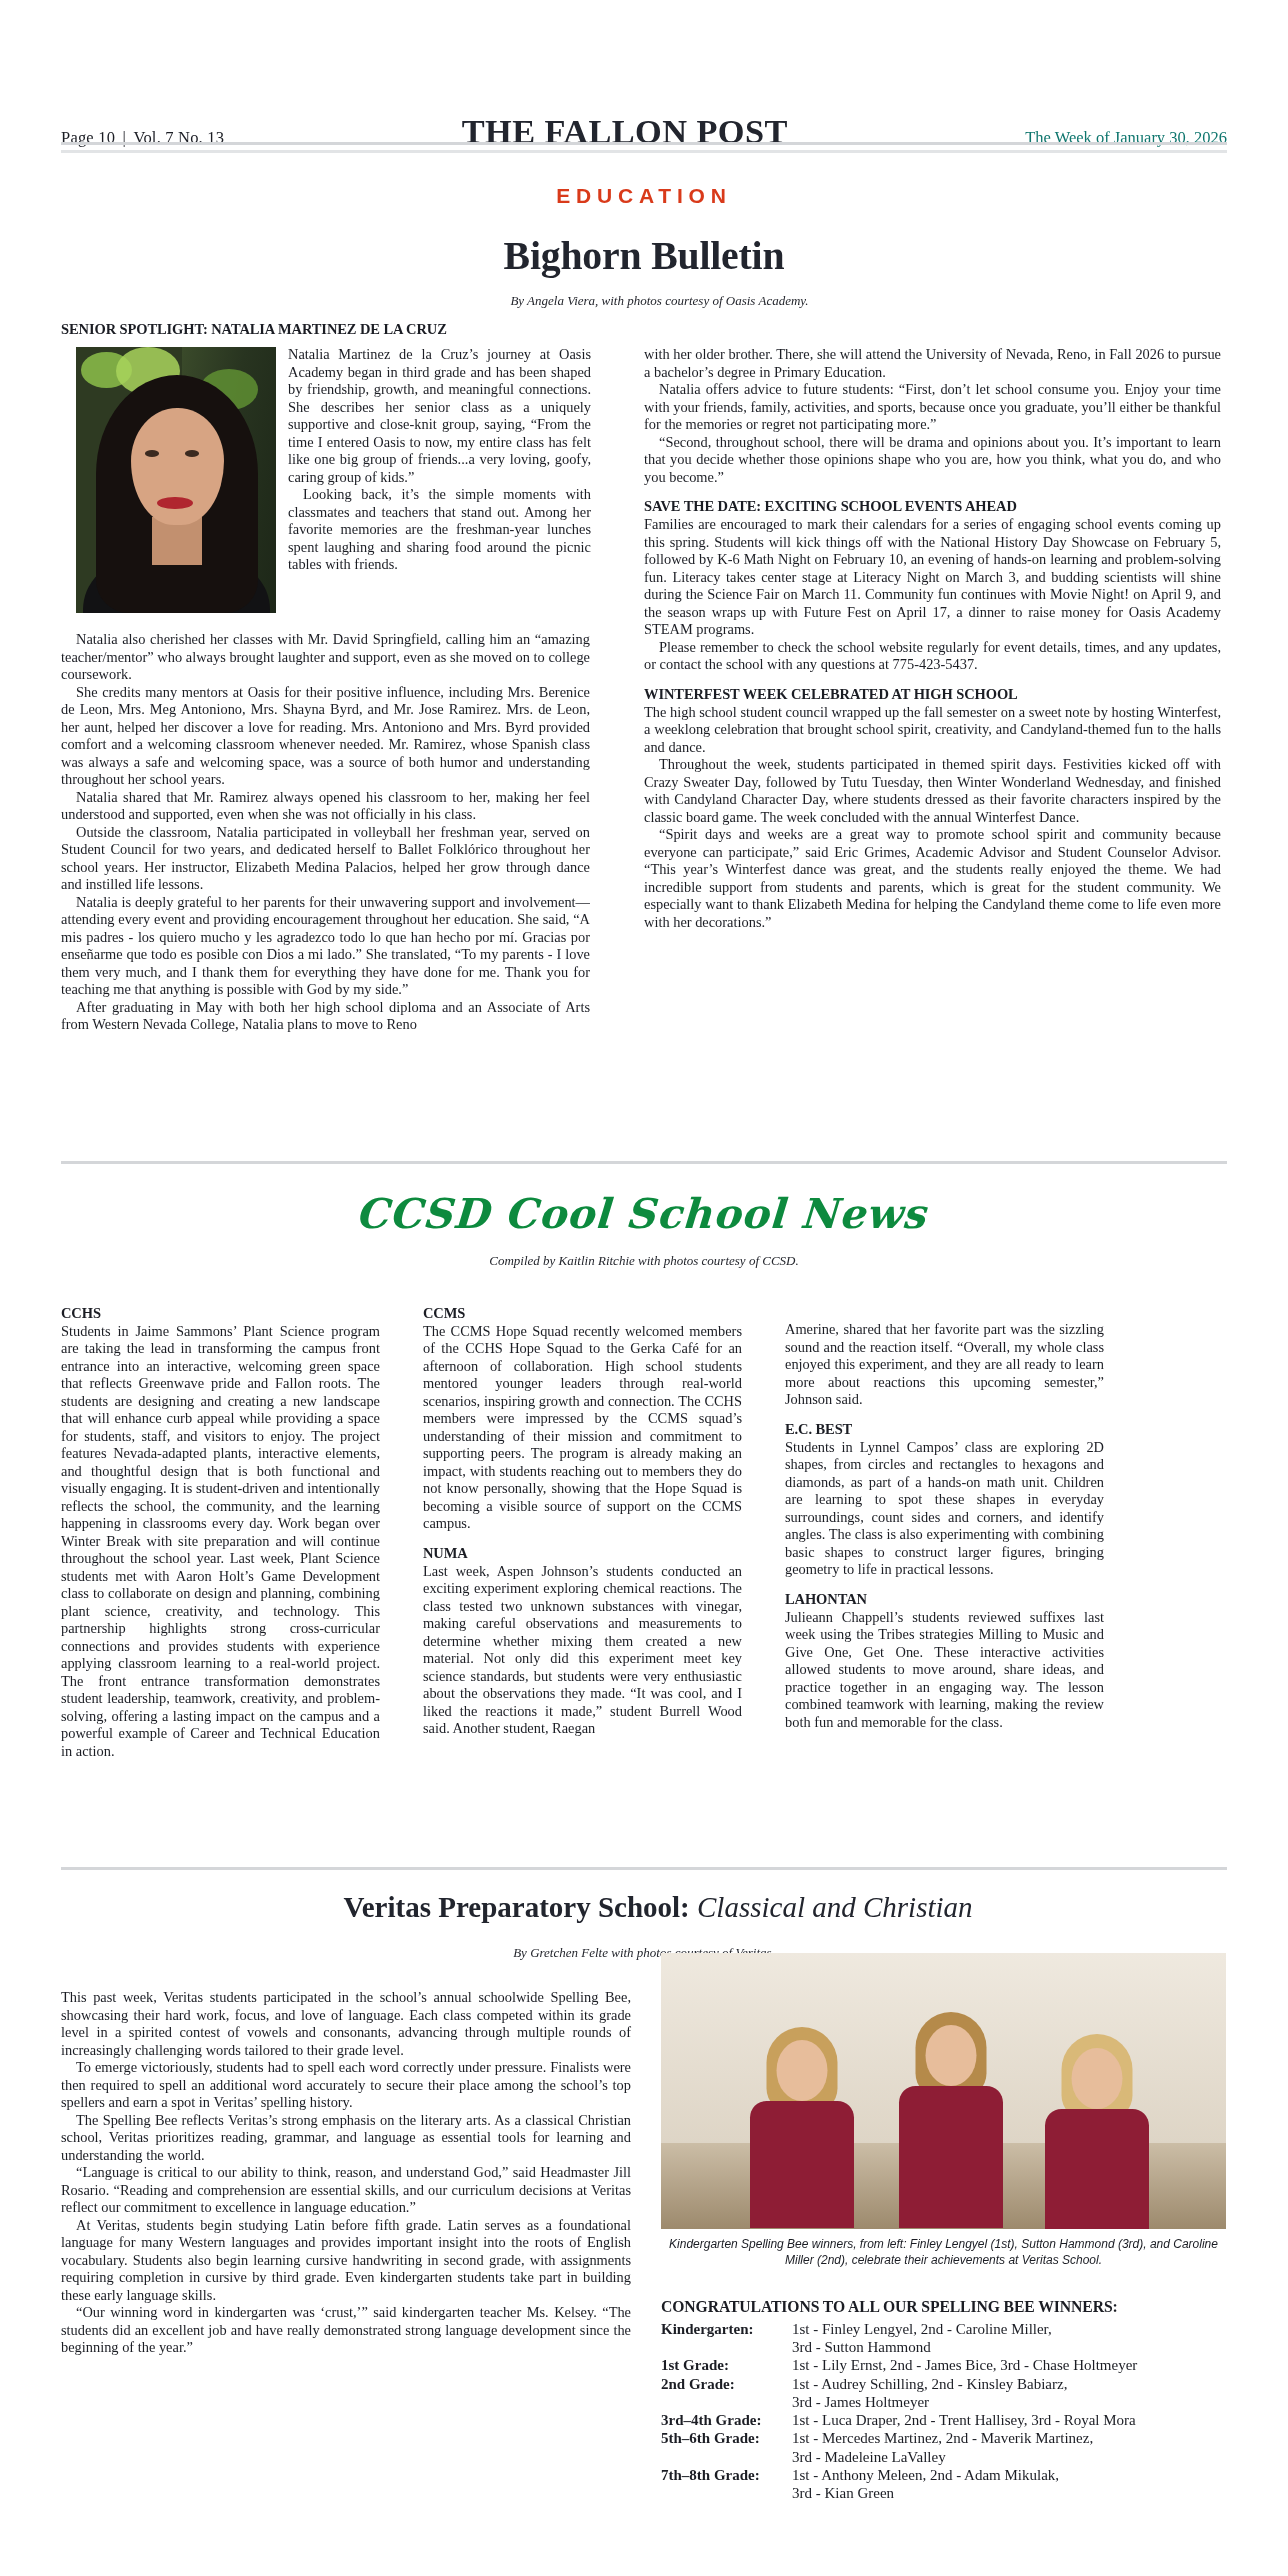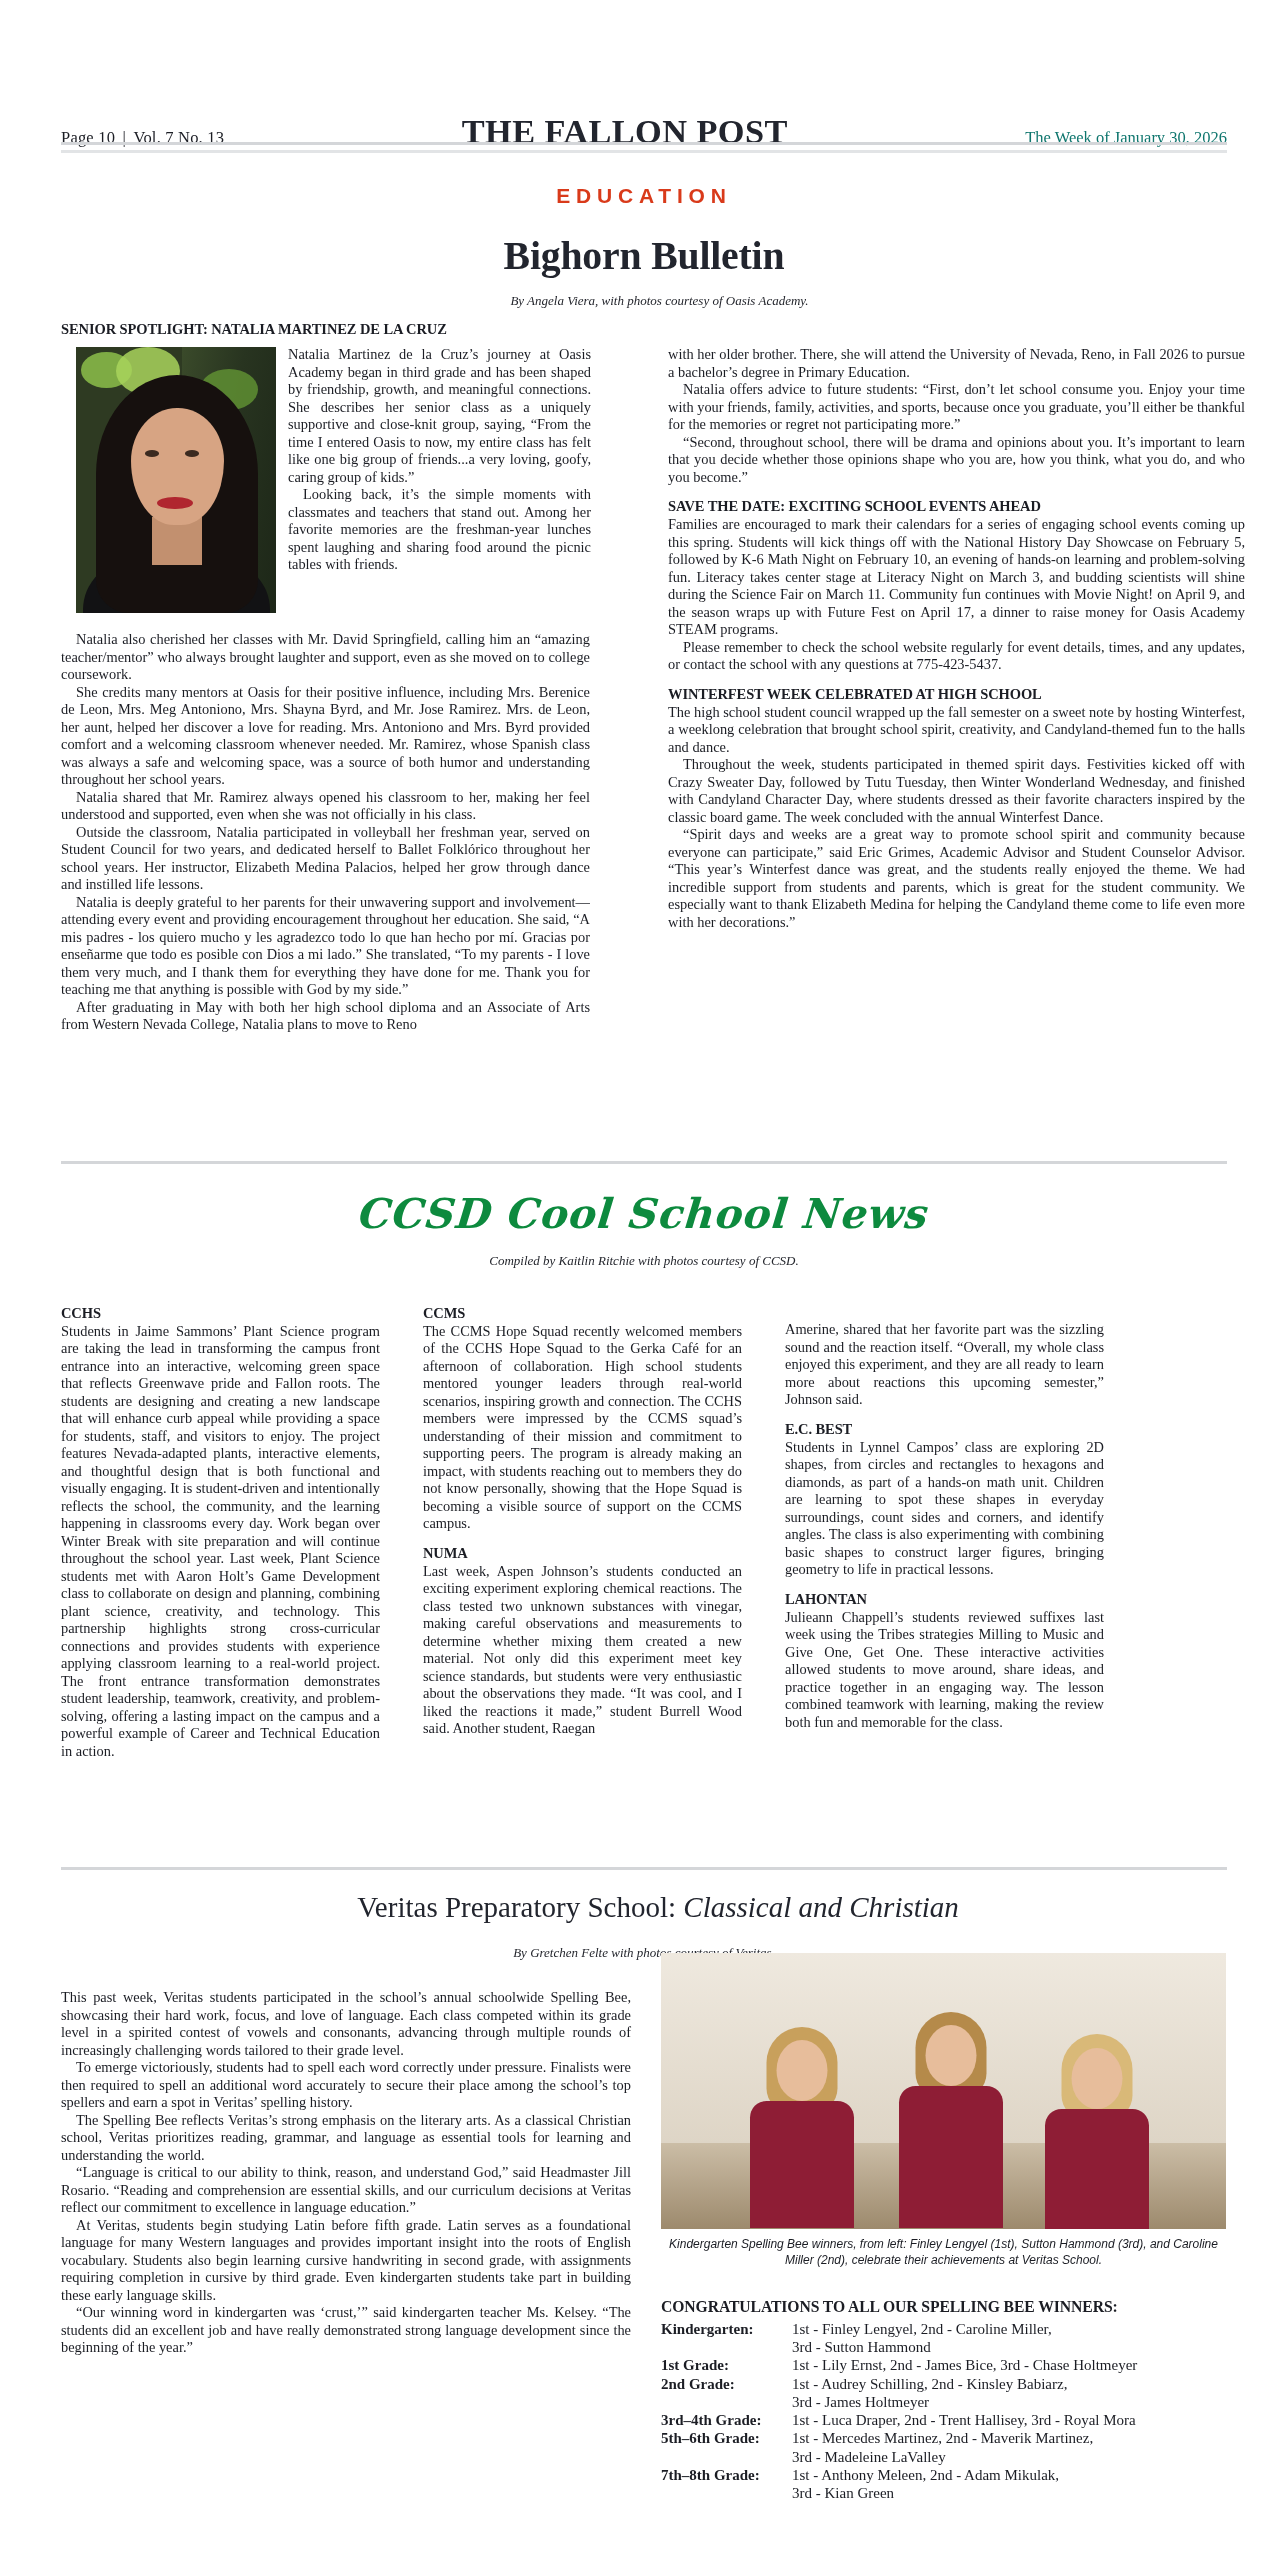--- a/index.html
+++ b/index.html
@@ -193,21 +193,21 @@
   }
 
   
   .veritas-title {
     position: absolute;
     left: 0; right: 0;
     text-align: center;
     font-size: 29px;
     color: #22252e;
   }
-  .veritas-title b { font-weight: 400; margin-left: 28px; }
+  .veritas-title b { font-weight: 700; margin-left: 28px; }
   .veritas-title i { font-style: italic; font-weight: 400; }
 
   .photo-kids {
     position: absolute;
     left: 661px;
     top: 1953px;
     width: 565px;
     height: 276px;
     overflow: hidden;
     background: #e8e4dc;
@@ -325,21 +325,21 @@
 
   <div class="col" style="left:61px; top:631px; width:529px;">
     <p>Natalia also cherished her classes with Mr. David Springfield, calling him an “amazing teacher/mentor” who always brought laughter and support, even as she moved on to college coursework.</p>
     <p>She credits many mentors at Oasis for their positive influence, including Mrs. Berenice de Leon, Mrs. Meg Antoniono, Mrs. Shayna Byrd, and Mr. Jose Ramirez. Mrs. de Leon, her aunt, helped her discover a love for reading. Mrs. Antoniono and Mrs. Byrd provided comfort and a welcoming classroom whenever needed. Mr. Ramirez, whose Spanish class was always a safe and welcoming space, was a source of both humor and understanding throughout her school years.</p>
     <p>Natalia shared that Mr. Ramirez always opened his classroom to her, making her feel understood and supported, even when she was not officially in his class.</p>
     <p>Outside the classroom, Natalia participated in volleyball her freshman year, served on Student Council for two years, and dedicated herself to Ballet Folklórico throughout her school years. Her instructor, Elizabeth Medina Palacios, helped her grow through dance and instilled life lessons.</p>
     <p>Natalia is deeply grateful to her parents for their unwavering support and involvement—attending every event and providing encouragement throughout her education. She said, “A mis padres - los quiero mucho y les agradezco todo lo que han hecho por mí. Gracias por enseñarme que todo es posible con Dios a mi lado.” She translated, “To my parents - I love them very much, and I thank them for everything they have done for me. Thank you for teaching me that anything is possible with God by my side.”</p>
     <p>After graduating in May with both her high school diploma and an Associate of Arts from Western Nevada College, Natalia plans to move to Reno</p>
   </div>
 
-  <div class="col" style="left:668px; top:346px; width:577px;">
+  <div class="col" style="left:644px; top:346px; width:577px;">
     <p class="noindent">with her older brother. There, she will attend the University of Nevada, Reno, in Fall 2026 to pursue a bachelor’s degree in Primary Education.</p>
     <p>Natalia offers advice to future students: “First, don’t let school consume you. Enjoy your time with your friends, family, activities, and sports, because once you graduate, you’ll either be thankful for the memories or regret not participating more.”</p>
     <p>“Second, throughout school, there will be drama and opinions about you. It’s important to learn that you decide whether those opinions shape who you are, how you think, what you do, and who you become.”</p>
     <div class="gap"></div>
     <h3>SAVE THE DATE: EXCITING SCHOOL EVENTS AHEAD</h3>
     <p class="noindent">Families are encouraged to mark their calendars for a series of engaging school events coming up this spring. Students will kick things off with the National History Day Showcase on February 5, followed by K-6 Math Night on February 10, an evening of hands-on learning and problem-solving fun. Literacy takes center stage at Literacy Night on March 3, and budding scientists will shine during the Science Fair on March 11. Community fun continues with Movie Night! on April 9, and the season wraps up with Future Fest on April 17, a dinner to raise money for Oasis Academy STEAM programs.</p>
     <p>Please remember to check the school website regularly for event details, times, and any updates, or contact the school with any questions at 775-423-5437.</p>
     <div class="gap"></div>
     <h3>WINTERFEST WEEK CELEBRATED AT HIGH SCHOOL</h3>
     <p class="noindent">The high school student council wrapped up the fall semester on a sweet note by hosting Winterfest, a weeklong celebration that brought school spirit, creativity, and Candyland-themed fun to the halls and dance.</p>

